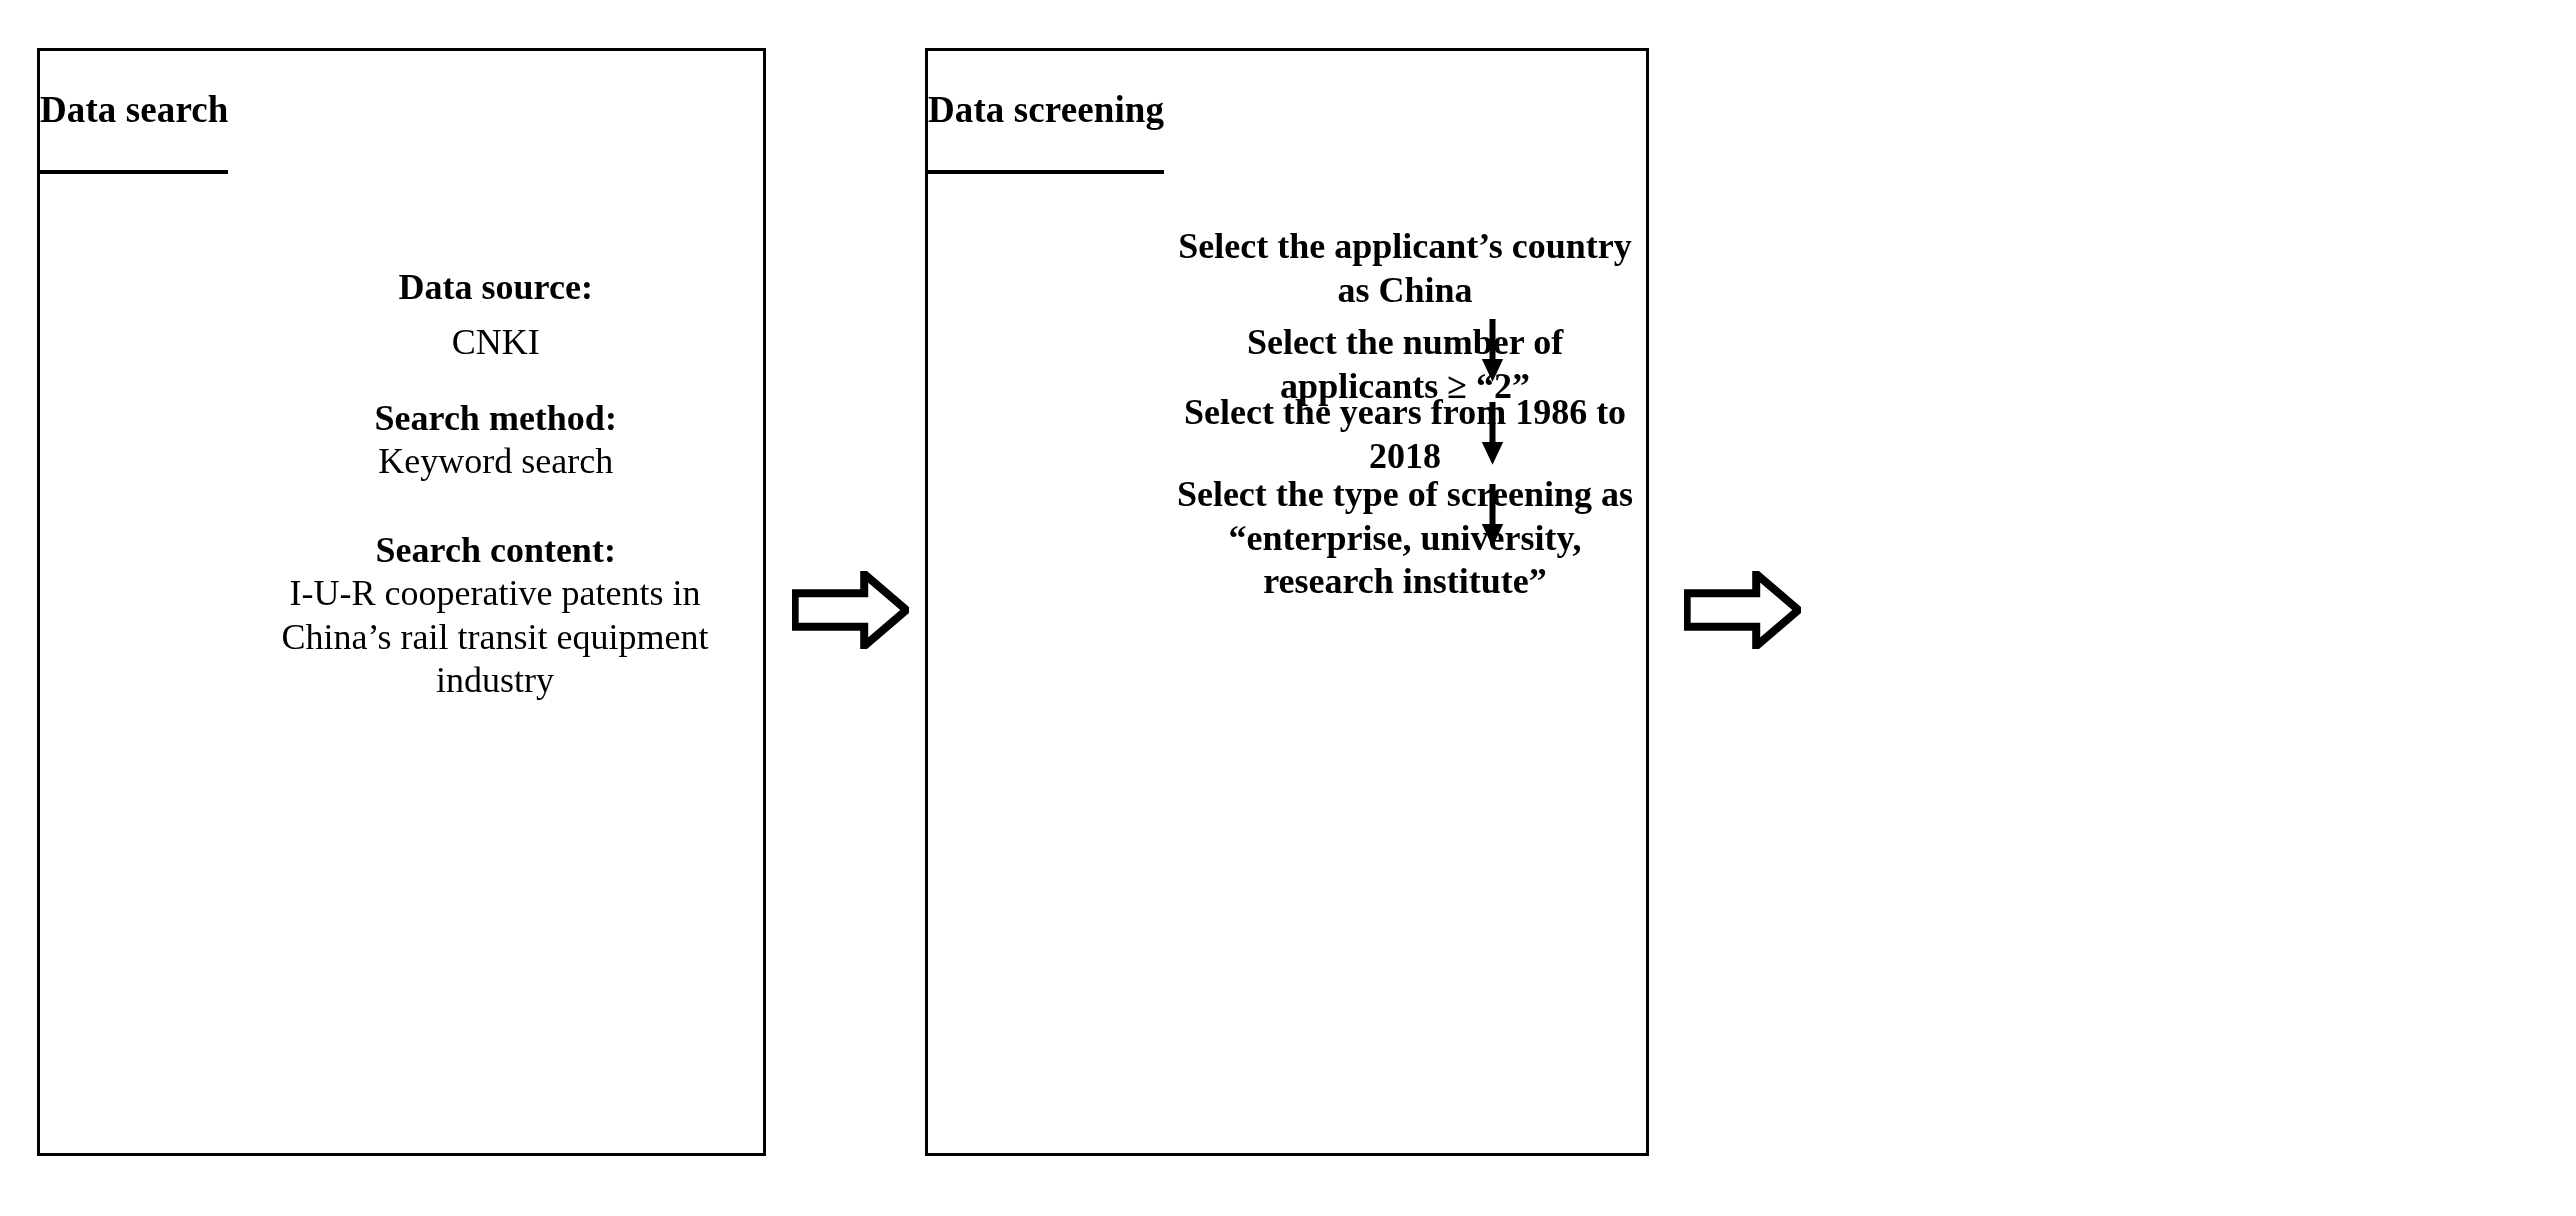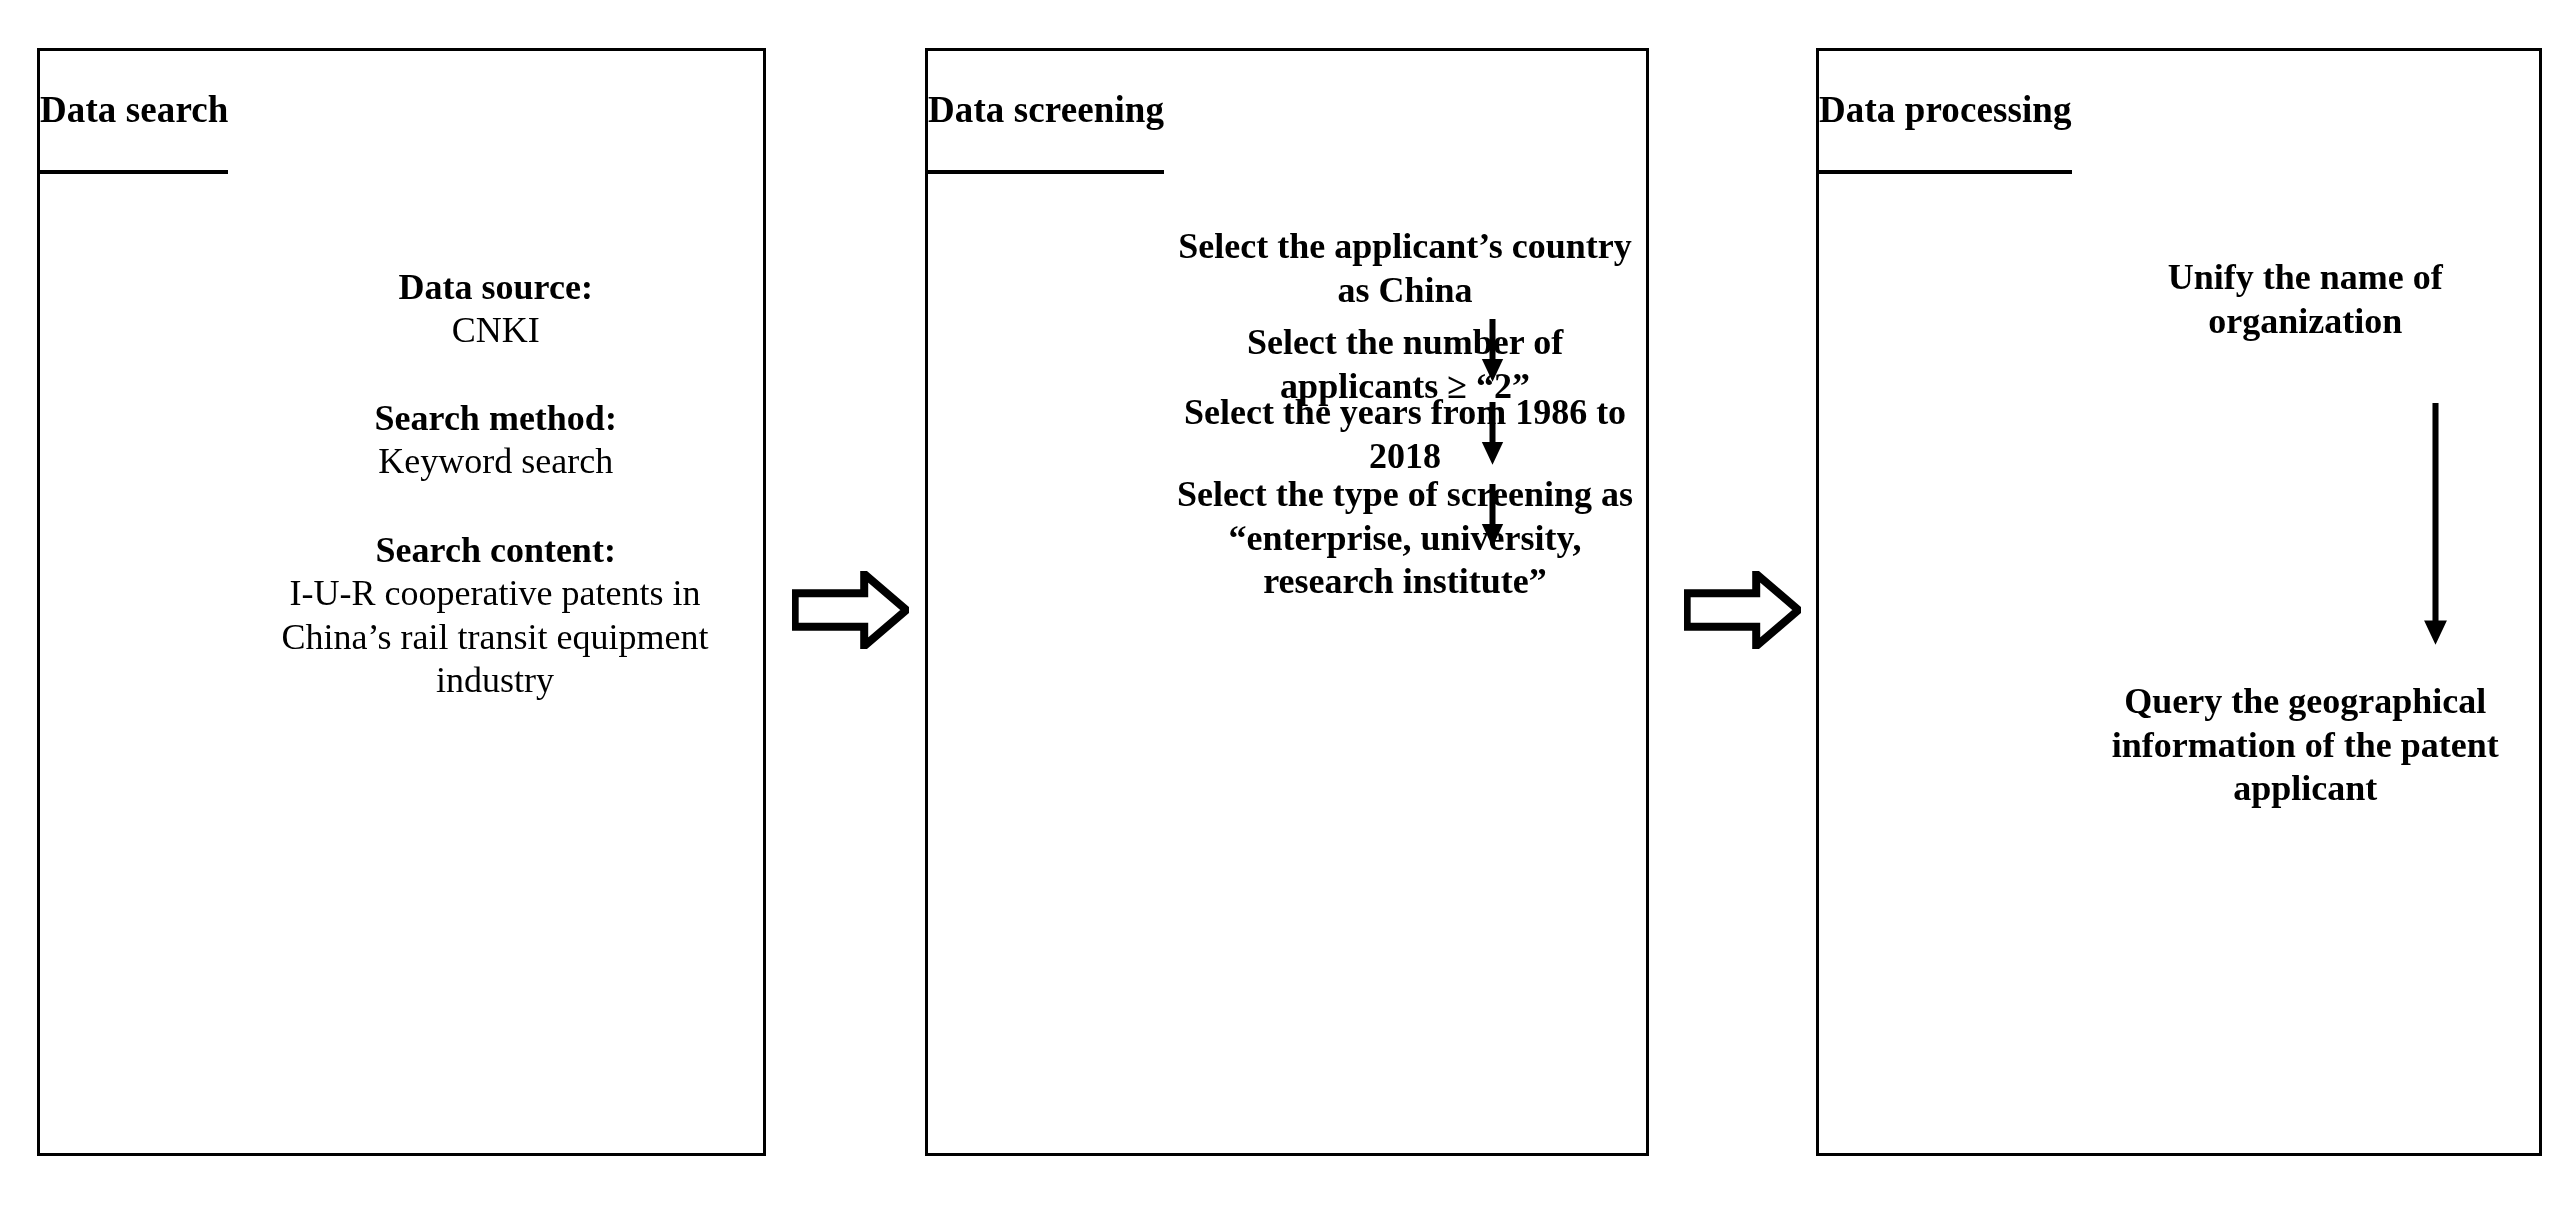--- a/index.html
+++ b/index.html
@@ -69,21 +69,21 @@
     font-size: 36px;
     line-height: 1.21;
     padding: 0 9.4px;
     box-sizing: border-box;
   }
   .line.bold { font-weight: bold; }
   .line.reg  { font-weight: normal; }
 
   
   #b1-l1 { top: 215px; }
-  #b1-l2 { top: 258px; }
+  #b1-l2 { top: 270px; }
   #b1-l3 { top: 346px; }
   #b1-l4 { top: 389px; }
   #b1-l5 { top: 478px; }
   #b1-l6 { top: 521px; padding-left: 8px; }
 
   
   #b2-t1 { top: 174px; }
   #b2-t2 { top: 257px; margin-top: 13px; }
   #b2-t3 { top: 340px; }
   #b2-t4 { top: 422px; }
@@ -157,31 +157,15 @@
       </svg>
 
       <div class="line bold" id="b2-t4">Select the type of screening as “enterprise, university, research institute”</div>
     </div>
   </div>
 
   <svg class="block-arrow" id="block-arrow-2" width="117" height="78" viewBox="0 0 175 116">
     <polygon points="4,33 108,33 108,4 171,58 108,112 108,83 4,83" fill="#ffffff" stroke="#000000" stroke-width="8" stroke-linejoin="miter" vector-effect="non-scaling-stroke"></polygon>
   </svg>
 
-  <div class="stage-box" id="box-3">
-    <div class="stage-header">
-      <div class="stage-title">Data processing</div>
-    </div>
-    <div class="stage-body">
-
-      <div class="line bold" id="b3-t1">Unify the name of organization</div>
-
-      <svg class="down-arrow" style="left:348px; top:352px;" width="31" height="243" viewBox="0 0 46 362">
-        <line x1="23" y1="0" x2="23" y2="330" stroke="#000000" stroke-width="9"></line>
-        <polygon points="23,360 6,324 40,324" fill="#000000"></polygon>
-      </svg>
-
-      <div class="line bold" id="b3-t2">Query the geographical information of the patent applicant</div>
-    </div>
-  </div>
 
 </div>
 
 
 </body></html>

